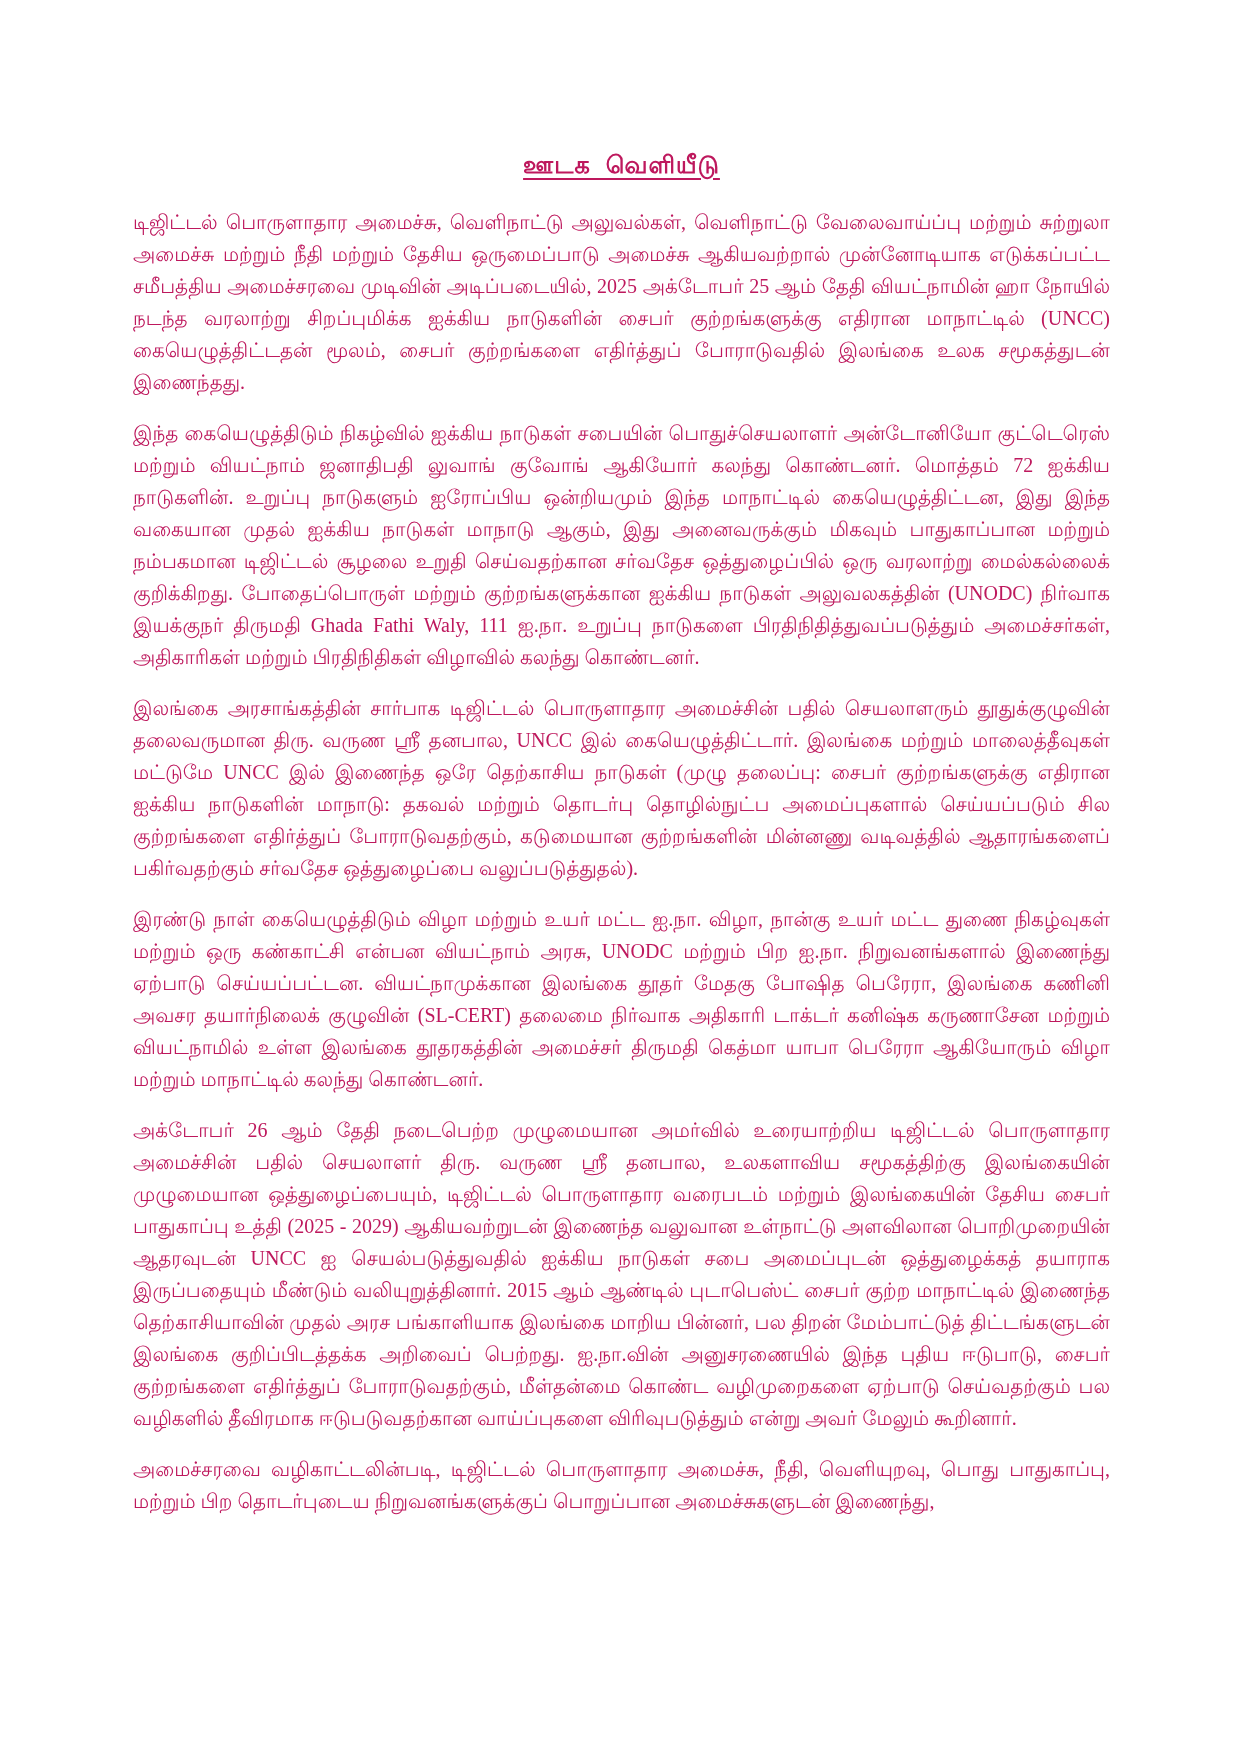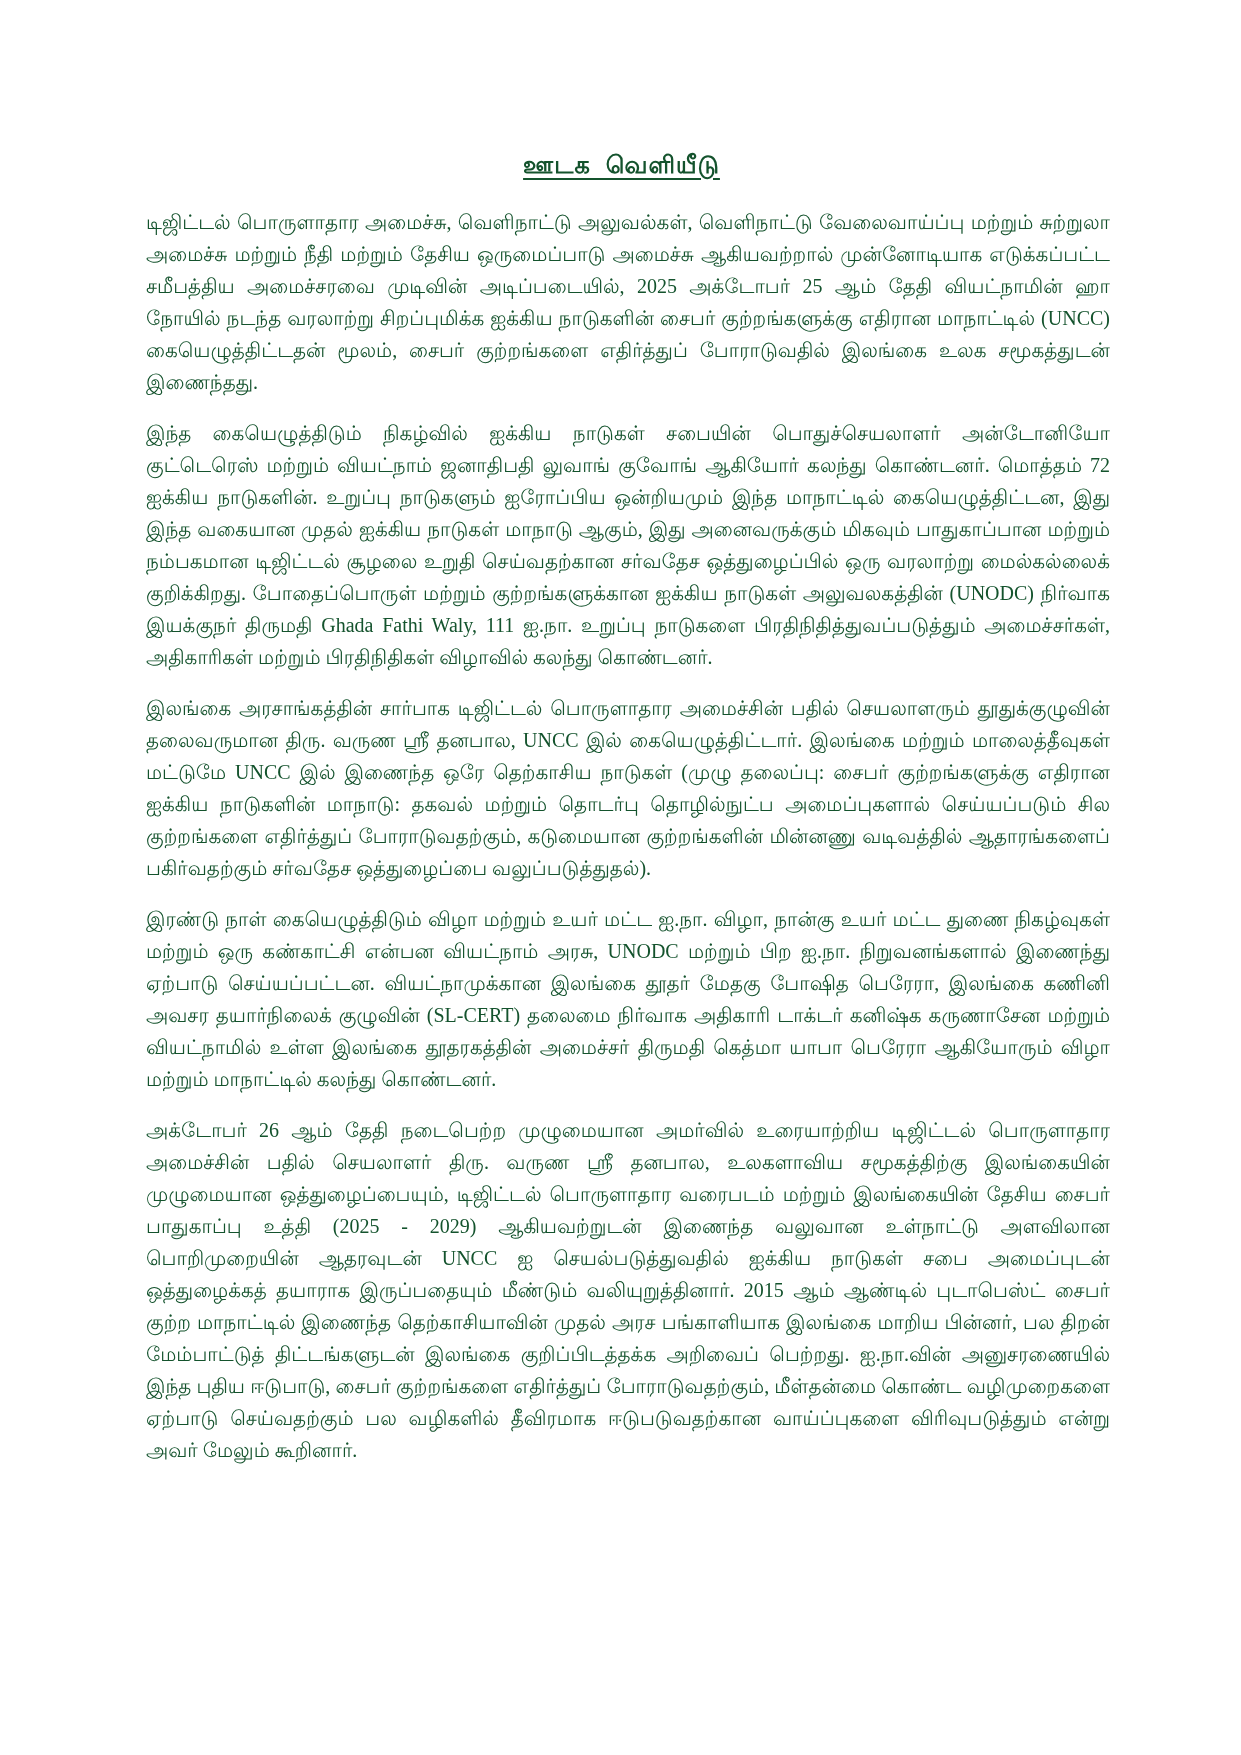--- a/index.html
+++ b/index.html
@@ -6,21 +6,21 @@
     margin: 0;
     padding: 0;
     background: #ffffff;
   }
   .page {
     position: relative;
     width: 1241px;
     height: 1755px;
     margin: 0 auto;
     background: #ffffff;
-    color: #14532d;
+    color: #be185d;
     font-family: "Liberation Serif", "DejaVu Serif", serif;
     box-sizing: border-box;
     padding: 150px 131px 60px 133px;
     overflow: hidden;
   }
   .doc-title {
     text-align: center;
     font-size: 24px;
     font-weight: bold;
     text-decoration: underline;
@@ -35,33 +35,34 @@
     font-size: 20.5px;
     font-weight: bold;
     line-height: 33px;
     margin: 0 36px 26px 36px;
   }
   .body-text p {
     font-size: 20px;
     line-height: 32px;
     text-align: justify;
     text-justify: inter-word;
-    margin: 0 0 19px 13px;
+    margin: 0 0 19px 0;
   }
   .body-text p:last-child {
     margin-bottom: 0;
   }
 </style>
 </head>
 <body>
 
 <div class="page">
   <h1 class="doc-title">ஊடக வெளியீடு</h1>
 
 
   <div class="body-text">
     <p>டிஜிட்டல் பொருளாதார அமைச்சு, வெளிநாட்டு அலுவல்கள், வெளிநாட்டு வேலைவாய்ப்பு மற்றும் சுற்றுலா அமைச்சு மற்றும் நீதி மற்றும் தேசிய ஒருமைப்பாடு அமைச்சு ஆகியவற்றால் முன்னோடியாக எடுக்கப்பட்ட சமீபத்திய அமைச்சரவை முடிவின் அடிப்படையில், 2025 அக்டோபர் 25 ஆம் தேதி வியட்நாமின் ஹா நோயில் நடந்த வரலாற்று சிறப்புமிக்க ஐக்கிய நாடுகளின் சைபர் குற்றங்களுக்கு எதிரான மாநாட்டில் (UNCC) கையெழுத்திட்டதன் மூலம், சைபர் குற்றங்களை எதிர்த்துப் போராடுவதில் இலங்கை உலக சமூகத்துடன் இணைந்தது.</p>
     <p>இந்த கையெழுத்திடும்  நிகழ்வில் ஐக்கிய நாடுகள் சபையின் பொதுச்செயலாளர் அன்டோனியோ குட்டெரெஸ் மற்றும் வியட்நாம் ஜனாதிபதி லுவாங் குவோங் ஆகியோர் கலந்து கொண்டனர். மொத்தம் 72 ஐக்கிய நாடுகளின். உறுப்பு நாடுகளும் ஐரோப்பிய ஒன்றியமும் இந்த மாநாட்டில் கையெழுத்திட்டன, இது இந்த வகையான முதல் ஐக்கிய நாடுகள் மாநாடு ஆகும், இது அனைவருக்கும் மிகவும் பாதுகாப்பான மற்றும் நம்பகமான டிஜிட்டல் சூழலை உறுதி செய்வதற்கான சர்வதேச ஒத்துழைப்பில் ஒரு வரலாற்று மைல்கல்லைக் குறிக்கிறது. போதைப்பொருள் மற்றும் குற்றங்களுக்கான ஐக்கிய நாடுகள் அலுவலகத்தின் (UNODC) நிர்வாக இயக்குநர் திருமதி Ghada Fathi Waly, 111 ஐ.நா. உறுப்பு நாடுகளை பிரதிநிதித்துவப்படுத்தும் அமைச்சர்கள், அதிகாரிகள் மற்றும் பிரதிநிதிகள் விழாவில் கலந்து கொண்டனர்.</p>
     <p>இலங்கை அரசாங்கத்தின் சார்பாக டிஜிட்டல் பொருளாதார அமைச்சின் பதில் செயலாளரும் தூதுக்குழுவின் தலைவருமான திரு. வருண ஸ்ரீ தனபால, UNCC இல் கையெழுத்திட்டார். இலங்கை மற்றும் மாலைத்தீவுகள் மட்டுமே UNCC இல் இணைந்த ஒரே தெற்காசிய நாடுகள் (முழு தலைப்பு: சைபர் குற்றங்களுக்கு எதிரான ஐக்கிய நாடுகளின் மாநாடு: தகவல் மற்றும் தொடர்பு தொழில்நுட்ப அமைப்புகளால் செய்யப்படும் சில குற்றங்களை எதிர்த்துப் போராடுவதற்கும், கடுமையான குற்றங்களின் மின்னணு வடிவத்தில் ஆதாரங்களைப் பகிர்வதற்கும் சர்வதேச ஒத்துழைப்பை வலுப்படுத்துதல்).</p>
     <p>இரண்டு நாள் கையெழுத்திடும் விழா மற்றும் உயர் மட்ட ஐ.நா. விழா, நான்கு உயர் மட்ட துணை நிகழ்வுகள் மற்றும் ஒரு கண்காட்சி என்பன வியட்நாம் அரசு, UNODC மற்றும் பிற ஐ.நா. நிறுவனங்களால் இணைந்து ஏற்பாடு செய்யப்பட்டன. வியட்நாமுக்கான இலங்கை தூதர் மேதகு போஷித பெரேரா, இலங்கை கணினி அவசர தயார்நிலைக் குழுவின் (SL-CERT) தலைமை நிர்வாக அதிகாரி டாக்டர் கனிஷ்க கருணாசேன மற்றும் வியட்நாமில் உள்ள இலங்கை தூதரகத்தின் அமைச்சர் திருமதி கெத்மா யாபா பெரேரா ஆகியோரும் விழா மற்றும் மாநாட்டில் கலந்து கொண்டனர்.</p>
     <p>அக்டோபர் 26 ஆம் தேதி நடைபெற்ற முழுமையான அமர்வில் உரையாற்றிய டிஜிட்டல் பொருளாதார அமைச்சின் பதில் செயலாளர் திரு. வருண ஸ்ரீ தனபால, உலகளாவிய சமூகத்திற்கு இலங்கையின் முழுமையான ஒத்துழைப்பையும், டிஜிட்டல் பொருளாதார வரைபடம் மற்றும் இலங்கையின் தேசிய சைபர் பாதுகாப்பு உத்தி (2025 - 2029) ஆகியவற்றுடன் இணைந்த வலுவான உள்நாட்டு அளவிலான பொறிமுறையின் ஆதரவுடன் UNCC ஐ செயல்படுத்துவதில் ஐக்கிய நாடுகள் சபை அமைப்புடன் ஒத்துழைக்கத் தயாராக இருப்பதையும் மீண்டும் வலியுறுத்தினார். 2015 ஆம் ஆண்டில் புடாபெஸ்ட் சைபர் குற்ற மாநாட்டில் இணைந்த தெற்காசியாவின் முதல் அரச பங்காளியாக இலங்கை மாறிய பின்னர், பல திறன் மேம்பாட்டுத் திட்டங்களுடன் இலங்கை குறிப்பிடத்தக்க அறிவைப் பெற்றது. ஐ.நா.வின் அனுசரணையில் இந்த புதிய ஈடுபாடு, சைபர் குற்றங்களை எதிர்த்துப் போராடுவதற்கும், மீள்தன்மை கொண்ட வழிமுறைகளை ஏற்பாடு செய்வதற்கும் பல வழிகளில் தீவிரமாக ஈடுபடுவதற்கான வாய்ப்புகளை விரிவுபடுத்தும் என்று அவர் மேலும் கூறினார்.</p>
+    <p>அமைச்சரவை வழிகாட்டலின்படி, டிஜிட்டல் பொருளாதார அமைச்சு, நீதி, வெளியுறவு, பொது பாதுகாப்பு, மற்றும் பிற தொடர்புடைய நிறுவனங்களுக்குப் பொறுப்பான அமைச்சுகளுடன் இணைந்து,</p>
   </div>
 </div>
 
 </body></html>

